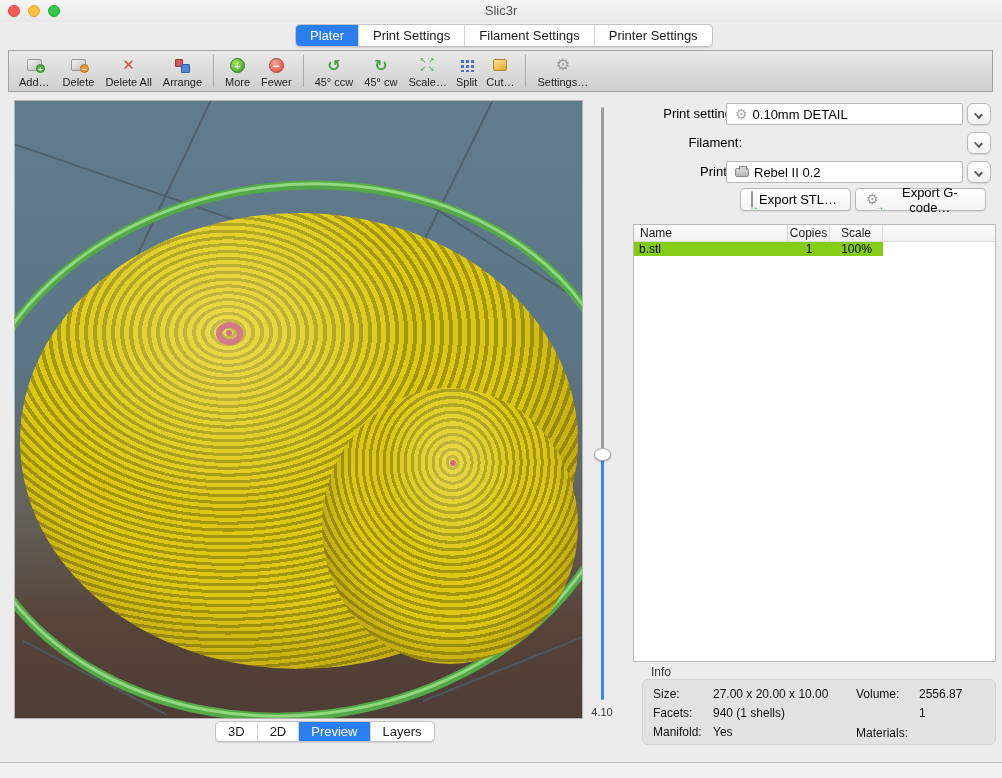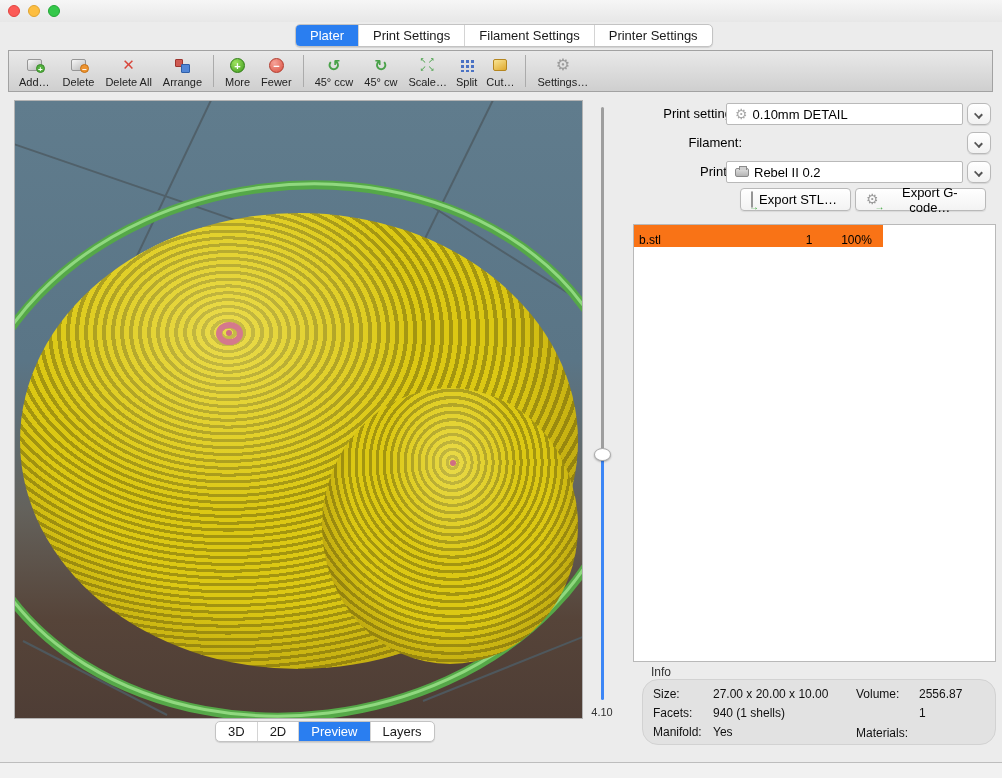--- a/index.html
+++ b/index.html
@@ -122,44 +122,45 @@
 
   
   .obj-table { position:absolute; left:633px; top:224px; width:363px; height:438px;
     background:#fff; border:1px solid #b9b9b9; font-size:12px; }
   .obj-head { display:flex; height:17px; background:linear-gradient(#fbfbfb,#f1f1f1);
     border-bottom:1px solid #d9d9d9; color:#1a1a1a; }
   .obj-head .hc { display:flex; align-items:center; border-right:1px solid #d9d9d9; height:100%; }
   .hc-name   { width:154px; padding-left:6px; }
   .hc-copies { width:42px; justify-content:center; }
   .hc-scale  { width:53px; justify-content:center; }
-  .obj-row { display:flex; height:22px; align-items:flex-end; width:249px; background:#f97316; color:#000; }
+  .obj-row { display:flex; height:14px; align-items:flex-start; width:249px; background:#84cc16; color:#000; }
   .rc-name { width:154px; padding-left:5px; }
   .rc-copies { width:42px; text-align:center; }
   .rc-scale { width:53px; text-align:center; }
 
   
   .info-title { position:absolute; left:651px; top:665px; font-size:12px; color:#333; }
   .info-box { position:absolute; left:642px; top:679px; width:354px; height:66px;
-    background:#e2e2e2; border:1px solid #d2d2d2; border-radius:16px; font-size:12px; color:#111; }
+    background:#e2e2e2; border:1px solid #d2d2d2; border-radius:6px; font-size:12px; color:#111; }
   .info-cell { position:absolute; white-space:nowrap; }
 
   
   .status-divider { position:absolute; left:0; top:762px; width:1002px; height:1px; background:#bdbdbd; }
   .statusbar { position:absolute; left:0; top:763px; width:1002px; height:15px; background:#f1f1f1; }
 </style>
 </head>
 <body>
 
 <div class="window">
 
   <div class="titlebar">
     <span class="traffic t-red"></span>
     <span class="traffic t-yellow"></span>
     <span class="traffic t-green"></span>
+    <div class="win-title">Slic3r</div>
   </div>
 
   <div class="tabrow">
     <div class="seg-group main-tabs">
       <div class="seg active">Plater</div>
       <div class="seg">Print Settings</div>
       <div class="seg">Filament Settings</div>
       <div class="seg">Printer Settings</div>
     </div>
   </div>
@@ -305,20 +306,25 @@
   <button class="export-btn" style="left:740px; width:111px;">
     <span class="exp-ic"><span class="cube" style="width:13px;height:11px;"></span><span class="exp-arrow">→</span></span>
     <span>Export STL…</span>
   </button>
   <button class="export-btn" style="left:855px; width:131px;">
     <span class="exp-ic"><span class="gear-small" style="color:#9b9b9b;">⚙</span><span class="exp-arrow">→</span></span>
     <span>Export G-code…</span>
   </button>
 
   <div class="obj-table">
+    <div class="obj-head">
+      <div class="hc hc-name">Name</div>
+      <div class="hc hc-copies">Copies</div>
+      <div class="hc hc-scale">Scale</div>
+    </div>
     <div class="obj-row">
       <div class="rc-name">b.stl</div>
       <div class="rc-copies">1</div>
       <div class="rc-scale">100%</div>
     </div>
   </div>
 
   <div class="info-title">Info</div>
   <div class="info-box">
     <span class="info-cell" style="left:10px;  top:7px;">Size:</span>

